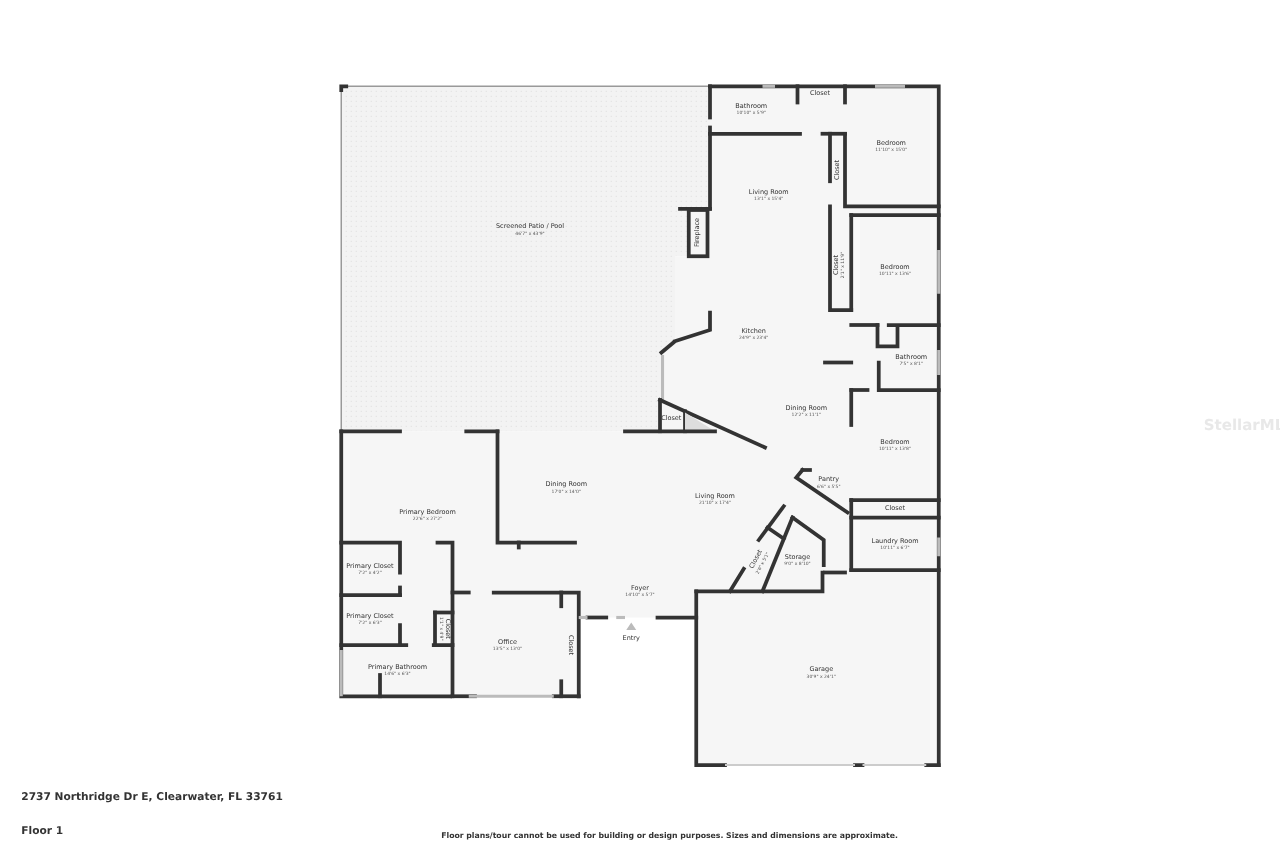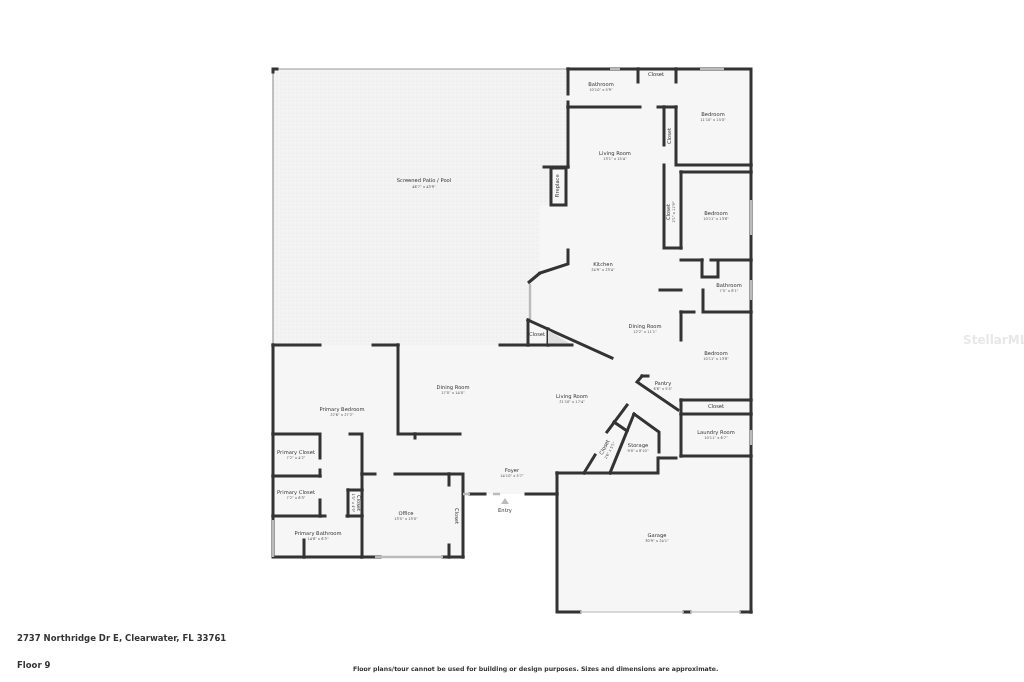--- a/index.html
+++ b/index.html
@@ -219,14 +219,14 @@
   </g>
 
   <g>
     <polygon points="505,498 501,504 509,504" fill="#bbb"></polygon>
     <text class="room-label" x="505" y="512">Entry</text>
   </g>
 </svg>
 
 <div class="watermark">StellarMLS</div>
 <div class="address">2737 Northridge Dr E, Clearwater, FL 33761</div>
-<div class="floor">Floor 9</div>
+<div class="floor">Floor 1</div>
 <div class="disclaimer">Floor plans/tour cannot be used for building or design purposes. Sizes and dimensions are approximate.</div>
 
 </body></html>

